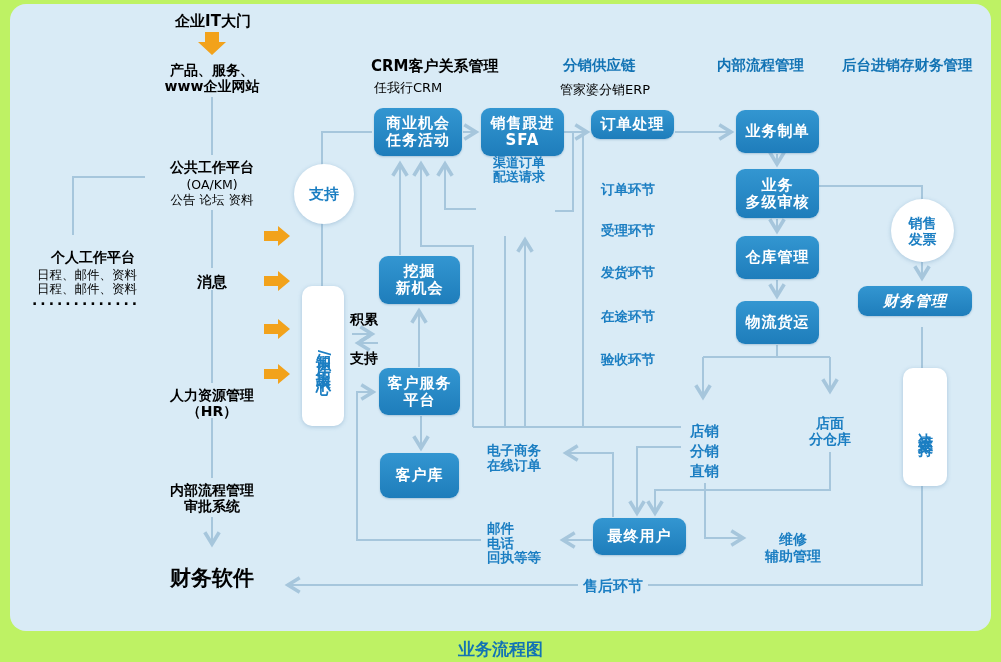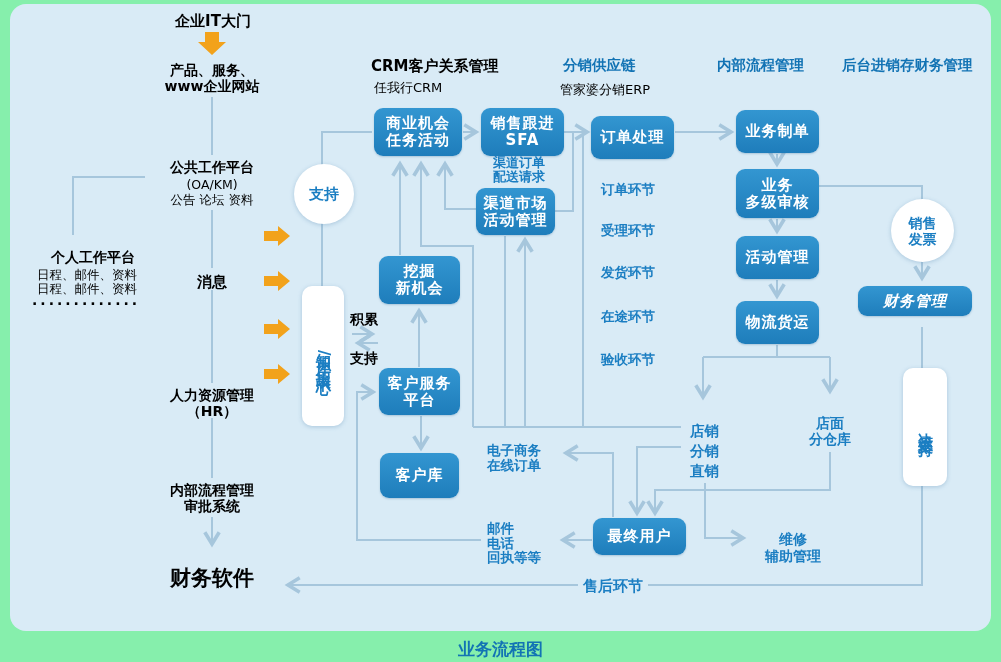--- a/index.html
+++ b/index.html
@@ -1,16 +1,16 @@
 <!DOCTYPE html>
 <html><head>
 <meta charset="utf-8">
 <style>
   html,body{margin:0;padding:0;background:#fff;}
-  #stage{position:relative;width:1001px;height:662px;background:#86efac;overflow:hidden;
+  #stage{position:relative;width:1001px;height:662px;background:#bef264;overflow:hidden;
          font-family:"DejaVu Sans",sans-serif;}
   #panel{position:absolute;left:10px;top:4px;width:981px;height:627px;background:#D9EBF6;border-radius:16px;}
   #wires{position:absolute;left:0;top:0;width:1001px;height:662px;}
   .el{position:absolute;white-space:pre-line;}
   .blk{color:#000;font-weight:bold;}
   .ctr{text-align:center;}
   .bbox{position:absolute;background:linear-gradient(180deg,#3396D1,#1E7DBB);color:#fff;font-weight:bold;
         border-radius:9px;display:flex;align-items:center;justify-content:center;text-align:center;
         font-size:15px;line-height:17px;white-space:pre-line;letter-spacing:1px;
         box-shadow:0 1px 2px rgba(30,90,140,.25);}
@@ -134,28 +134,26 @@
     <span class="vtxt">决策支持</span>
   </div>
 
   <div class="el blk" style="left:350px;top:311px;font-size:14px;">积累</div>
   <div class="el blk" style="left:350px;top:350px;font-size:14px;">支持</div>
 
   <div class="bbox" style="left:374px;top:108px;width:88px;height:48px;">商业机会
 任务活动</div>
   <div class="bbox" style="left:481px;top:108px;width:83px;height:48px;">销售跟进
 SFA</div>
-  <div class="bbox" style="left:591px;top:116px;width:83px;height:43px;">订单处理</div>
+  <div class="bbox" style="left:591px;top:110px;width:83px;height:29px;">订单处理</div>
   <div class="bbox" style="left:736px;top:110px;width:83px;height:43px;">业务制单</div>
   <div class="bbox" style="left:736px;top:169px;width:83px;height:49px;">业务
 多级审核</div>
-  <div class="bbox" style="left:736px;top:236px;width:83px;height:43px;">活动管理</div>
+  <div class="bbox" style="left:736px;top:236px;width:83px;height:43px;">仓库管理</div>
   <div class="bbox" style="left:736px;top:301px;width:83px;height:43px;">物流货运</div>
-  <div class="bbox" style="left:476px;top:188px;width:79px;height:47px;">渠道市场
-活动管理</div>
   <div class="bbox" style="left:379px;top:256px;width:81px;height:48px;">挖掘
 新机会</div>
   <div class="bbox" style="left:379px;top:368px;width:81px;height:47px;">客户服务
 平台</div>
   <div class="bbox" style="left:380px;top:453px;width:79px;height:45px;">客户库</div>
   <div class="bbox" style="left:593px;top:518px;width:93px;height:37px;">最终用户</div>
   <div class="bbox" style="left:858px;top:286px;width:114px;height:30px;font-style:italic;">财务管理</div>
 
   <div class="blbl" style="left:493px;top:156px;font-size:13px;line-height:14px;">渠道订单
 配送请求</div>

